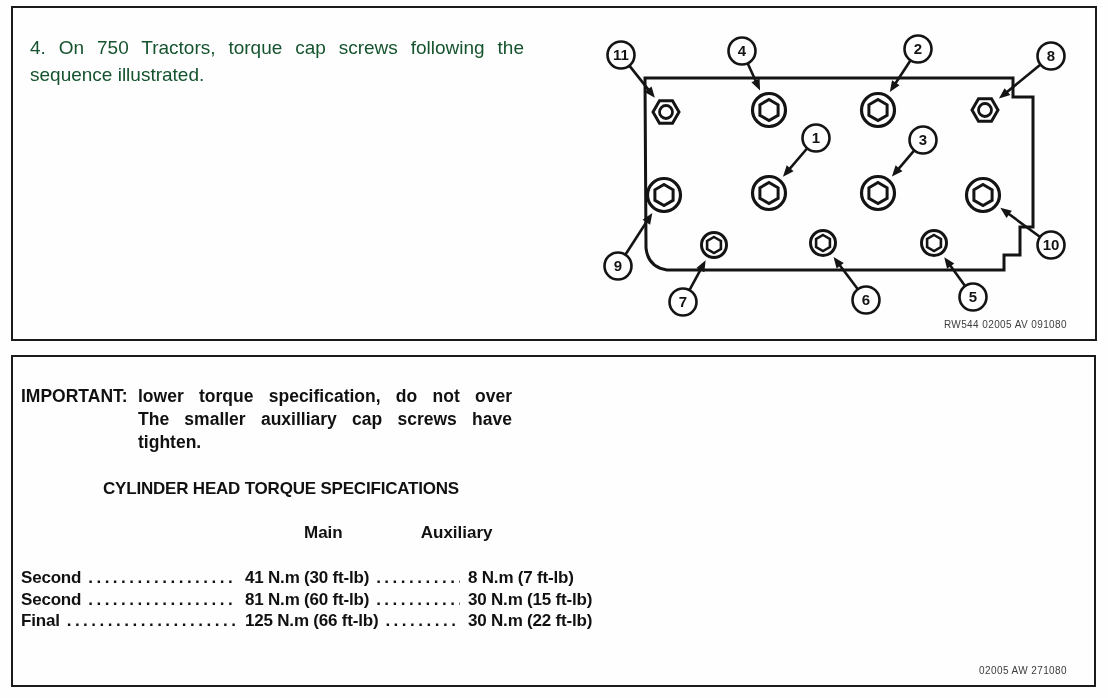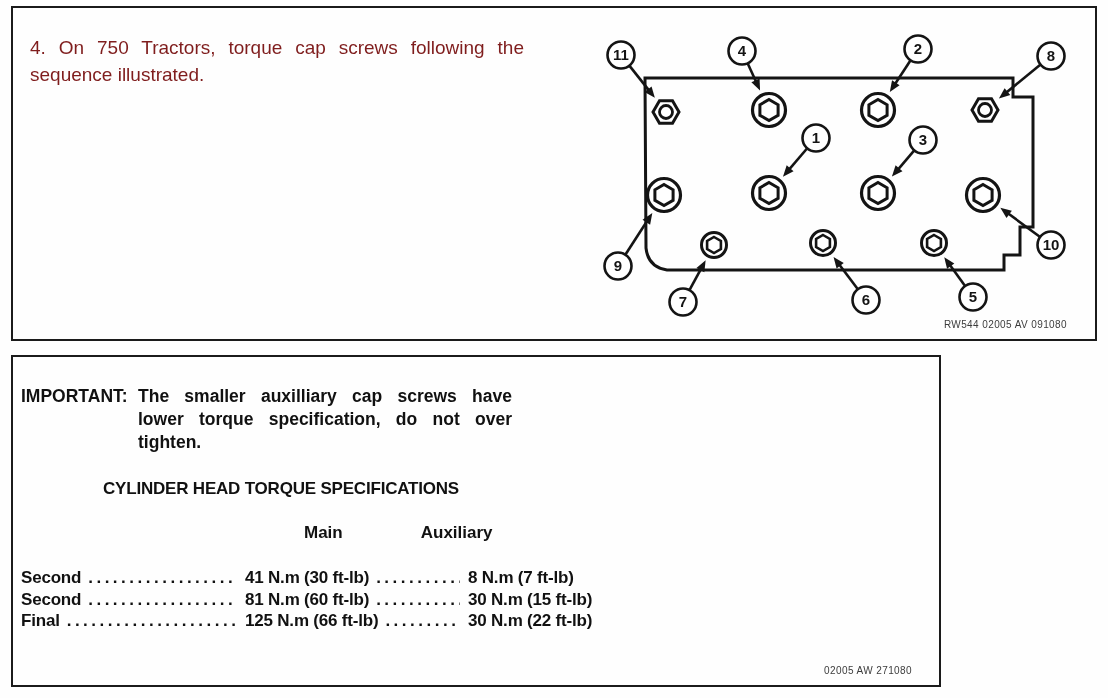--- a/index.html
+++ b/index.html
@@ -1,22 +1,22 @@
 <!DOCTYPE html>
 <html><head>
 <meta charset="utf-8">
 <style>
   html,body{margin:0;padding:0;background:#ffffff;}
   .page{position:relative;width:1108px;height:698px;background:#fefefe;
         font-family:"Liberation Sans","DejaVu Sans",sans-serif;color:#111;overflow:hidden;}
   .panel{position:absolute;border:2px solid #1b1b1b;background:#fefefe;box-sizing:border-box;}
   .panel-1{left:11px;top:6px;width:1086px;height:335px;}
-  .panel-2{left:11px;top:355px;width:930px;height:332px;}
-
-  .instruction{margin:26px 0 0 17px;width:494px;font-size:19px;line-height:27px;color:#7f1d1d;}
+  .panel-2{left:11px;top:355px;width:1085px;height:332px;}
+
+  .instruction{margin:26px 0 0 17px;width:494px;font-size:19px;line-height:27px;color:#14532d;}
   .instruction .jl{text-align:justify;text-align-last:justify;}
 
   .diagram-svg{position:absolute;left:-2px;top:-2px;width:1086px;height:335px;}
 
   .fig-caption{position:absolute;font-size:10px;letter-spacing:.4px;color:#3c3c3c;}
   .fig-caption-1{right:28px;bottom:9px;}
   .fig-caption-2{right:27px;bottom:9px;}
 
   .important{display:flex;margin:28px 0 0 8px;font-weight:bold;font-size:17.5px;line-height:23px;color:#111;}
   .important-label{flex:0 0 117px;white-space:nowrap;}
@@ -182,22 +182,22 @@
           <text x="610" y="54.2" text-anchor="middle" font-family="&quot;Liberation Sans&quot;,&quot;DejaVu Sans&quot;,sans-serif" font-size="15" font-weight="bold" fill="#141414">11</text>
         </g>
       </svg>
     <div class="fig-caption fig-caption-1">RW544 02005 AV 091080</div>
   </div>
 
   <div class="panel panel-2">
     <div class="important">
       <div class="important-label">IMPORTANT:</div>
       <div class="important-text">
+        <div class="jl">lower torque specification, do not over</div>
         <div class="jl">The smaller auxilliary cap screws have</div>
-        <div class="jl">lower torque specification, do not over</div>
         <div>tighten.</div>
       </div>
     </div>
 
     <div class="spec-title">CYLINDER HEAD TORQUE SPECIFICATIONS</div>
 
     <div class="col-head">
       <span class="col-main">Main</span>
       <span class="col-aux">Auxiliary</span>
     </div>

